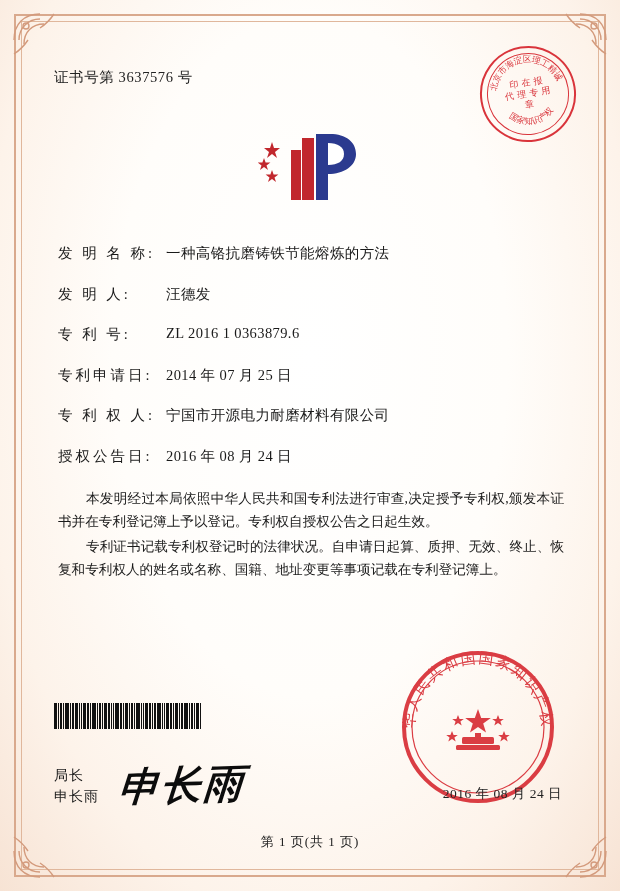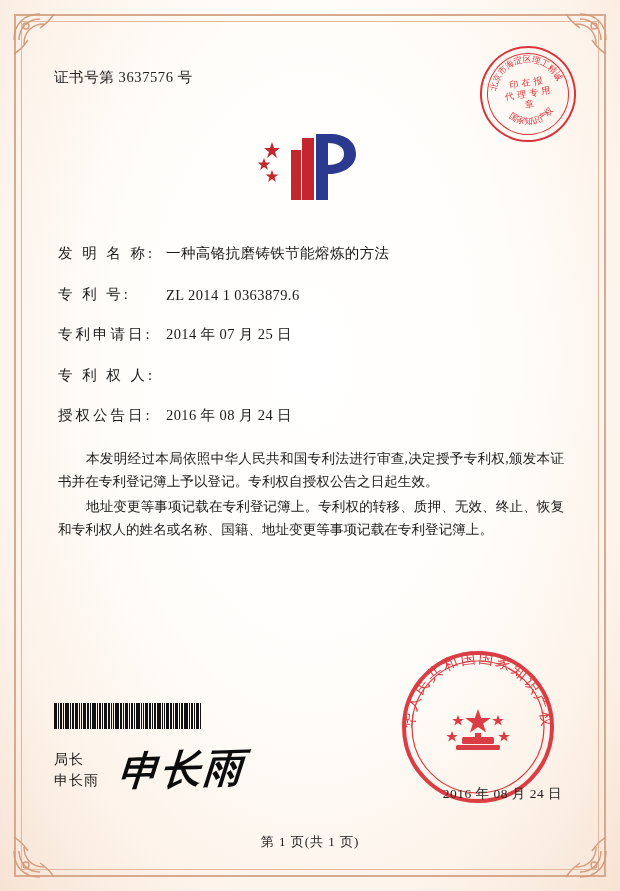--- a/index.html
+++ b/index.html
@@ -155,21 +155,21 @@
     text-indent: 12px;
   }
 
   .fields {
     margin-top: 34px;
     padding-left: 18px;
     padding-right: 10px;
   }
   .field-row {
     display: flex;
-    align-items: flex-end;
+    align-items: flex-start;
     margin-bottom: 21.5px;
     font-size: 14.5px;
     color: #1a1a1a;
   }
   .field-label {
     width: 108px;
     flex: 0 0 108px;
     letter-spacing: 3px;
     white-space: nowrap;
   }
@@ -207,21 +207,21 @@
   .barcode span {
     display: block;
     background: #111;
     height: 100%;
   }
 
   
   .sign-block {
     position: absolute;
     left: 14px;
-    bottom: 60px;
+    bottom: 44px;
     width: 320px;
   }
   .sign-labels {
     display: inline-block;
     vertical-align: middle;
     font-size: 14px;
     line-height: 21px;
     letter-spacing: 1px;
   }
   .signature {
@@ -372,39 +372,44 @@
       </div>
     </div>
 
 
     <div class="fields">
       <div class="field-row">
         <div class="field-label">发 明 名 称:</div>
         <div class="field-value">一种高铬抗磨铸铁节能熔炼的方法</div>
       </div>
       <div class="field-row">
+        <div class="field-label">发 明 人:</div>
+        <div class="field-value">汪德发</div>
+      </div>
+      <div class="field-row">
         <div class="field-label">专 利 号:</div>
-        <div class="field-value">ZL 2014 1 0363879.6</div>
+        <div class="field-value">ZL 2016 1 0363879.6</div>
       </div>
       <div class="field-row">
         <div class="field-label">专利申请日:</div>
         <div class="field-value">2014 年 07 月 25 日</div>
       </div>
       <div class="field-row">
         <div class="field-label">专 利 权 人:</div>
+        <div class="field-value">宁国市开源电力耐磨材料有限公司</div>
       </div>
       <div class="field-row">
         <div class="field-label">授权公告日:</div>
         <div class="field-value">2016 年 08 月 24 日</div>
       </div>
     </div>
 
     <div class="body-text">
       <p>本发明经过本局依照中华人民共和国专利法进行审查,决定授予专利权,颁发本证书并在专利登记簿上予以登记。专利权自授权公告之日起生效。</p>
-      <p>地址变更等事项记载在专利登记簿上。专利权的转移、质押、无效、终止、恢复和专利权人的姓名或名称、国籍、地址变更等事项记载在专利登记簿上。</p>
+      <p>专利证书记载专利权登记时的法律状况。自申请日起算、质押、无效、终止、恢复和专利权人的姓名或名称、国籍、地址变更等事项记载在专利登记簿上。</p>
     </div>
 
     <div class="barcode">
         <span style="width: 3px;"></span>
         <span style="width: 1px;"></span>
         <span style="width: 2px;"></span>
         <span style="width: 1px;"></span>
         <span style="width: 4px;"></span>
         <span style="width: 1px;"></span>
         <span style="width: 2px;"></span>

